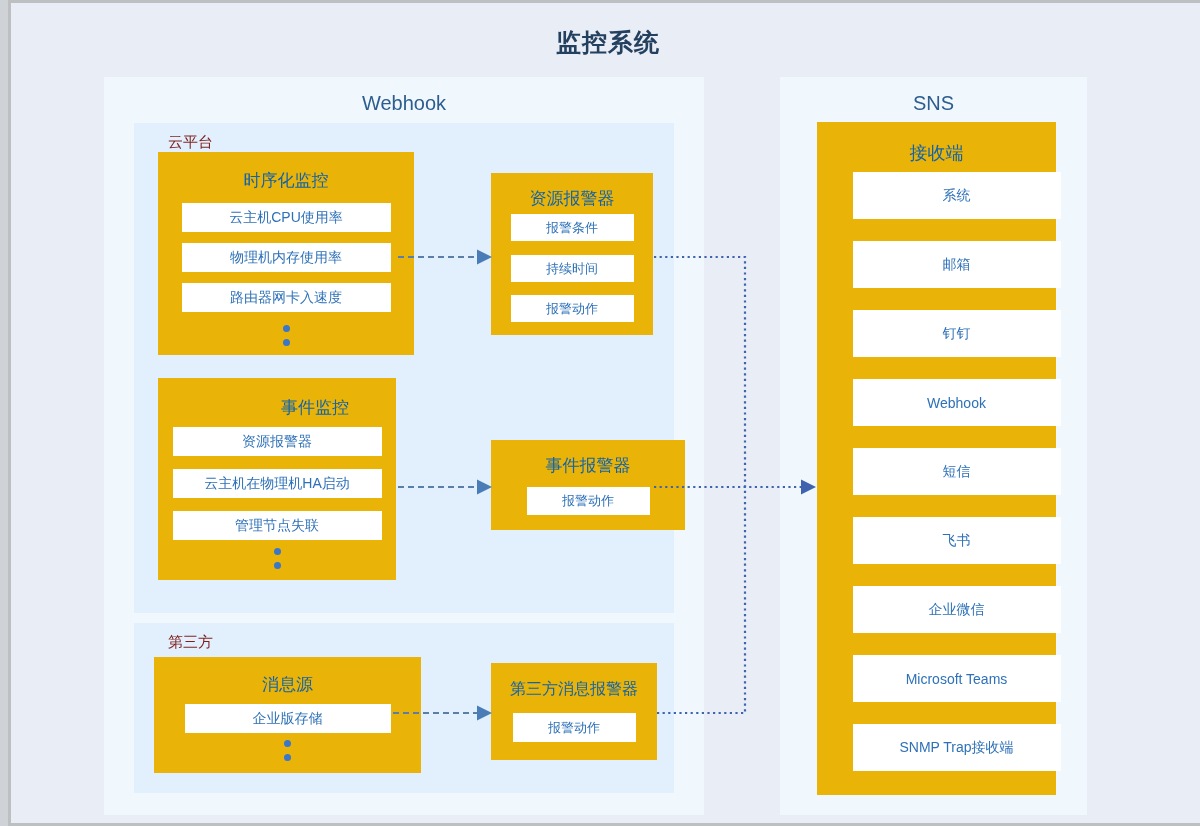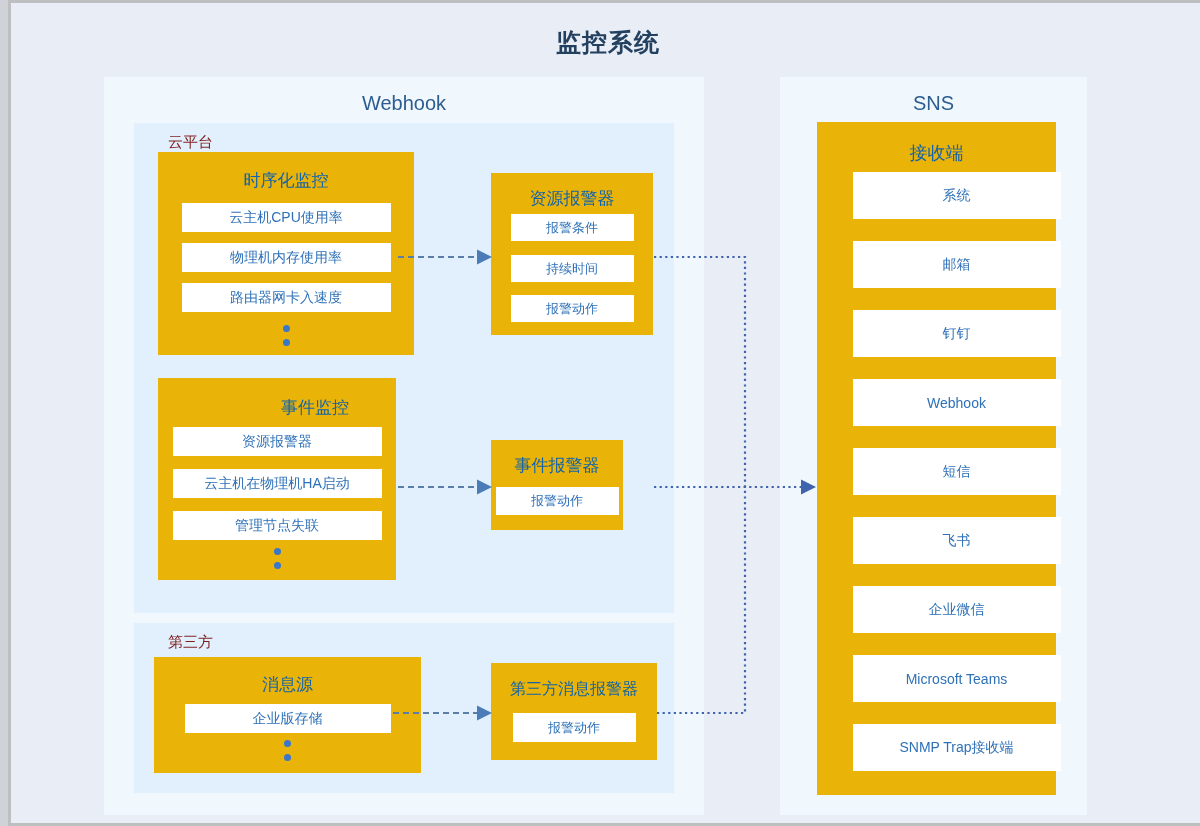--- a/index.html
+++ b/index.html
@@ -46,21 +46,21 @@
   #events-box .item{width:209px;height:29px;}
   .ev-i0{top:49px}.ev-i1{top:91px}.ev-i2{top:133px}
   #events-box .dots{top:170px;}
 
   
   #resource-alarm{left:357px;top:50px;width:162px;height:162px;}
   #resource-alarm .box-title{top:14px;}
   #resource-alarm .item{width:123px;height:27px;font-size:13px;}
   .ra-i0{top:41px}.ra-i1{top:82px}.ra-i2{top:122px}
 
-  #event-alarm{left:357px;top:317px;width:132px;height:90px;}
+  #event-alarm{left:357px;top:317px;width:194px;height:90px;}
   #event-alarm .box-title{top:14px;}
   #event-alarm .item{width:123px;height:28px;font-size:13px;}
   .ea-i0{top:47px}
 
   
   #message-source-box{left:20px;top:34px;width:267px;height:116px;}
   #message-source-box .box-title{top:16px;}
   #message-source-box .item{width:206px;height:29px;}
   .ms-i0{top:47px}
   #message-source-box .dots{top:83px;}

